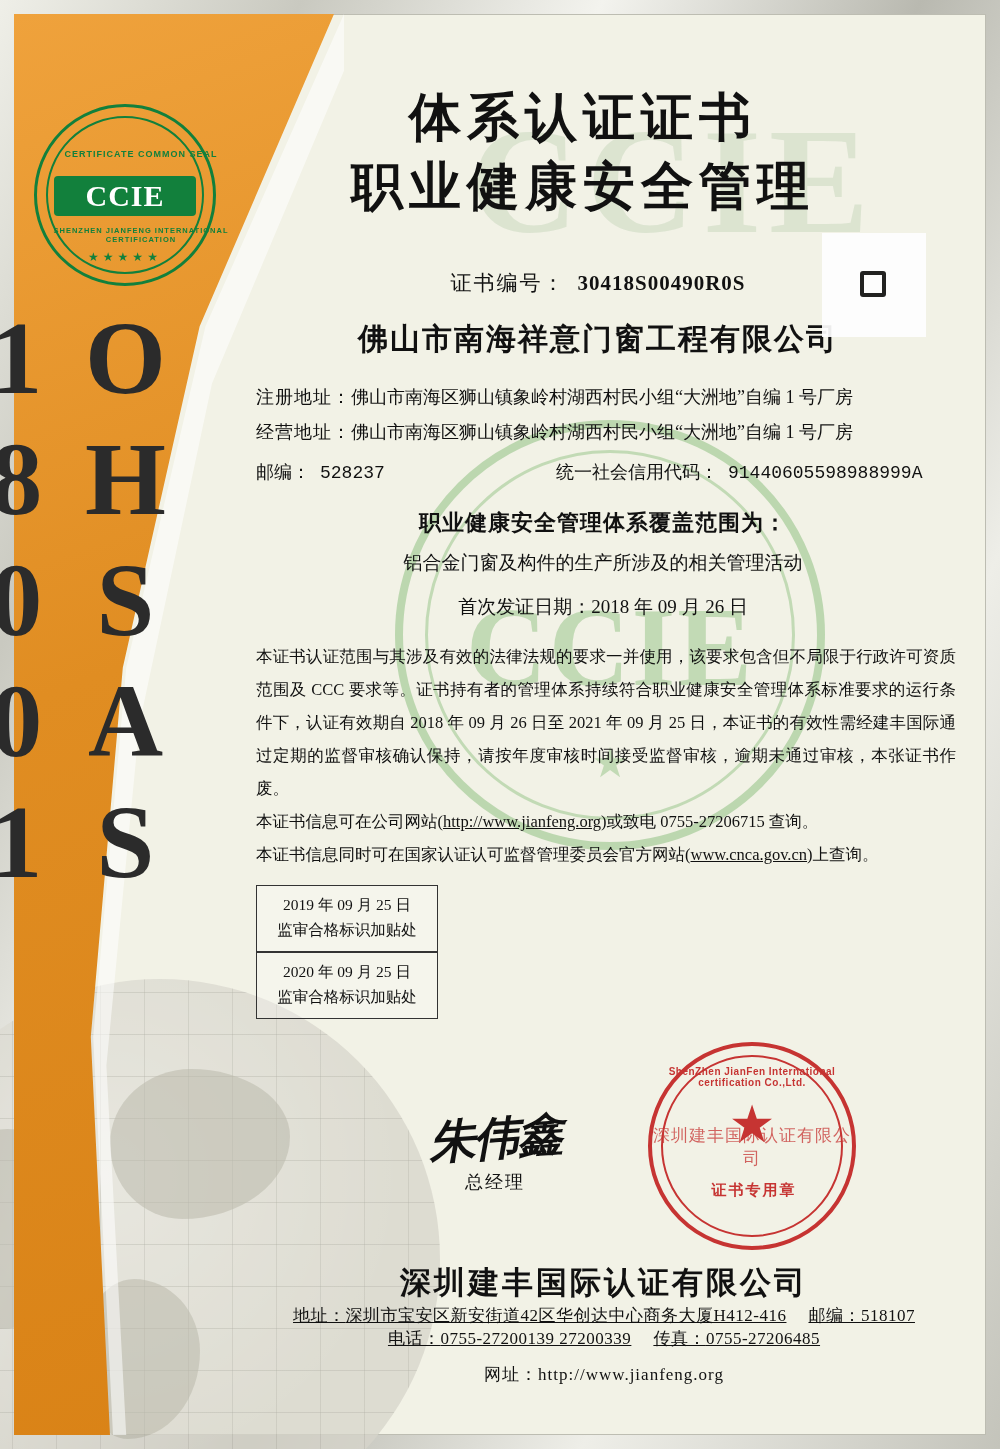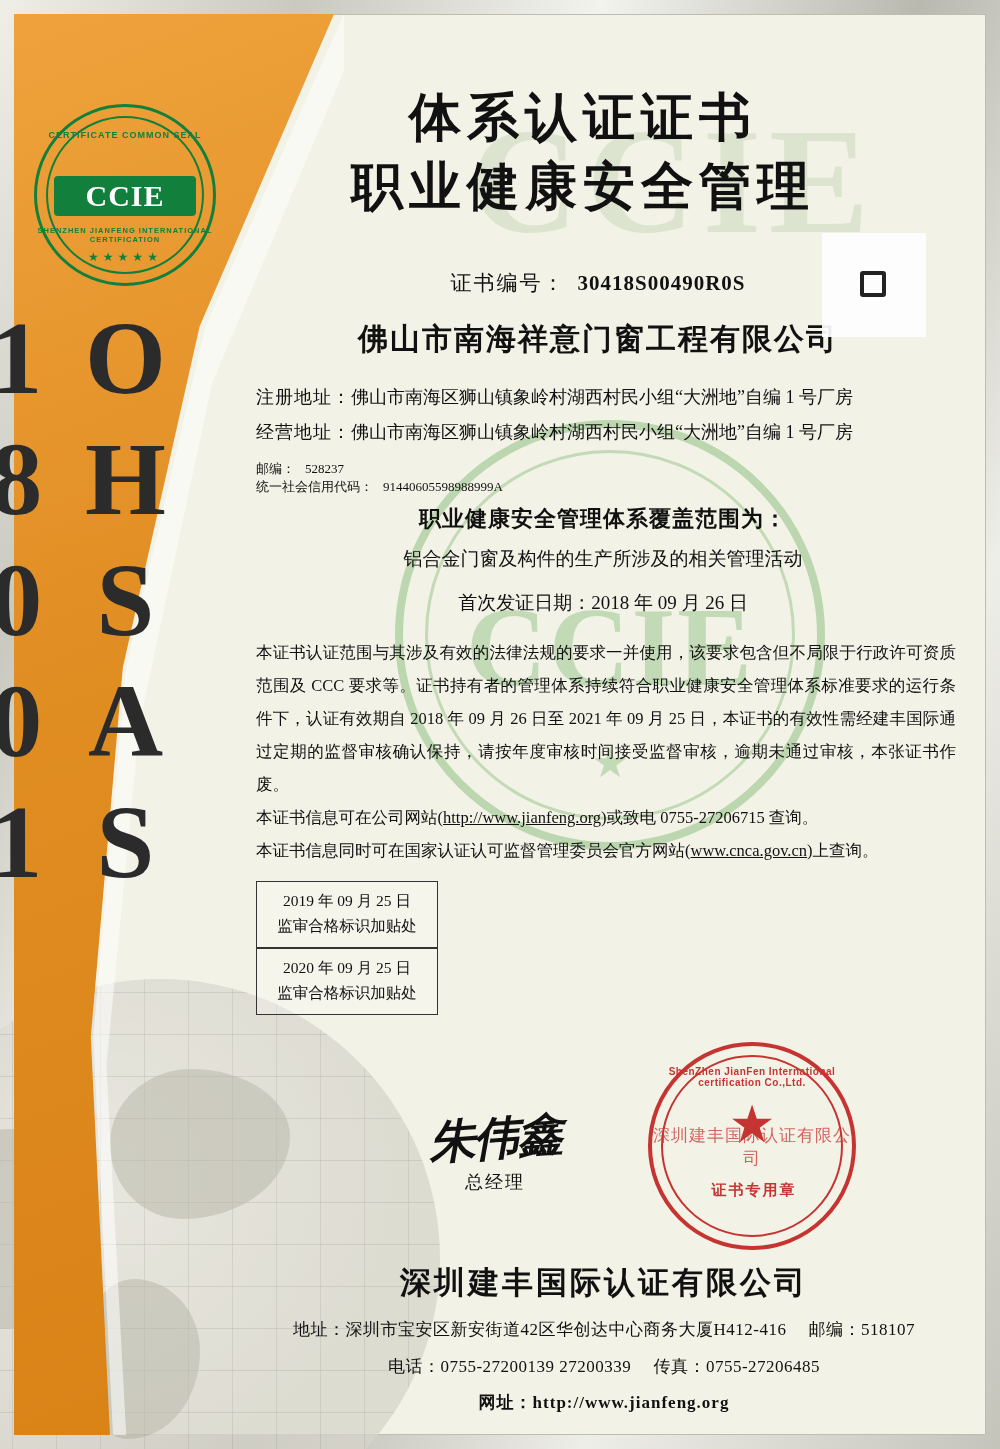--- a/index.html
+++ b/index.html
@@ -128,27 +128,28 @@
     color: #fff;
     font-family: "Liberation Serif", serif;
     font-weight: bold;
     font-size: 30px;
     text-align: center;
     line-height: 40px;
     letter-spacing: 1px;
   }
   .seal .arc-top, .seal .arc-bottom {
     position: absolute;
-    left: 0;
+    left: 16px;
     width: 182px;
     text-align: center;
     font-size: 9px;
     font-weight: bold;
     color: #12803c;
     letter-spacing: 1px;
+    margin-top: 19px;
   }
   .seal .arc-top { top: 26px; }
   .seal .arc-bottom { bottom: 42px; font-size: 7.5px; }
   .seal .stars {
     position: absolute;
     left: 0;
     width: 182px;
     bottom: 22px;
     text-align: center;
     color: #12803c;
@@ -268,42 +269,41 @@
     margin-top: 20px;
     font-family: "Liberation Serif", serif;
     font-size: 18px;
     color: #111;
     line-height: 1.95;
     padding-left: 8px;
   }
   .addr-row .label { letter-spacing: 1px; }
   .codes-row {
     margin-top: 10px;
-    font-family: Liberation Serif, serif;
-    font-size: 13px;
+    font-family: Liberation Mono, monospace;
+    font-size: 18px;
     color: #111;
     display: flex;
     padding-left: 8px;
-    flex-direction: column;
   }
   .codes-row .c1 { width: 300px; }
   .codes-row .c2 { flex: 1; }
   .codes-row .v { margin-left: 10px; }
   .para {
     margin-top: 18px;
     font-family: "Liberation Serif", serif;
     font-size: 21.5px;
     color: #111;
     line-height: 1.65;
     text-align: justify;
     padding-left: 8px;
     padding-right: 4px;
   }
   .scope-head {
-    margin-top: 8px;
+    margin-top: 24px;
     text-align: center;
     font-family: "Liberation Serif", serif;
     font-weight: bold;
     font-size: 22px;
     letter-spacing: 1px;
     color: #111;
   }
   .scope-body {
     margin-top: 12px;
     text-align: center;
@@ -439,34 +439,33 @@
     text-align: center;
   }
   .issuer {
     font-family: "Liberation Serif", serif;
     font-weight: bold;
     font-size: 31px;
     letter-spacing: 3px;
     color: #111;
   }
   .footer-line {
-    margin-top: 14px;
     font-family: "Liberation Serif", serif;
     font-size: 17px;
     color: #111;
     letter-spacing: 0.5px;
+    text-decoration: underline;
   }
   .footer-line .gap { display: inline-block; width: 22px; }
   .footer-web {
     margin-top: 13px;
     font-family: "Liberation Serif", serif;
     font-size: 17px;
     color: #111;
     letter-spacing: 1px;
-    font-weight: bold;
   }
 </style>
 </head>
 <body>
 
 <div class="certificate">
   <div class="frame-outer"></div>
   <div class="frame-inner"></div>
 
   <div class="globe">

